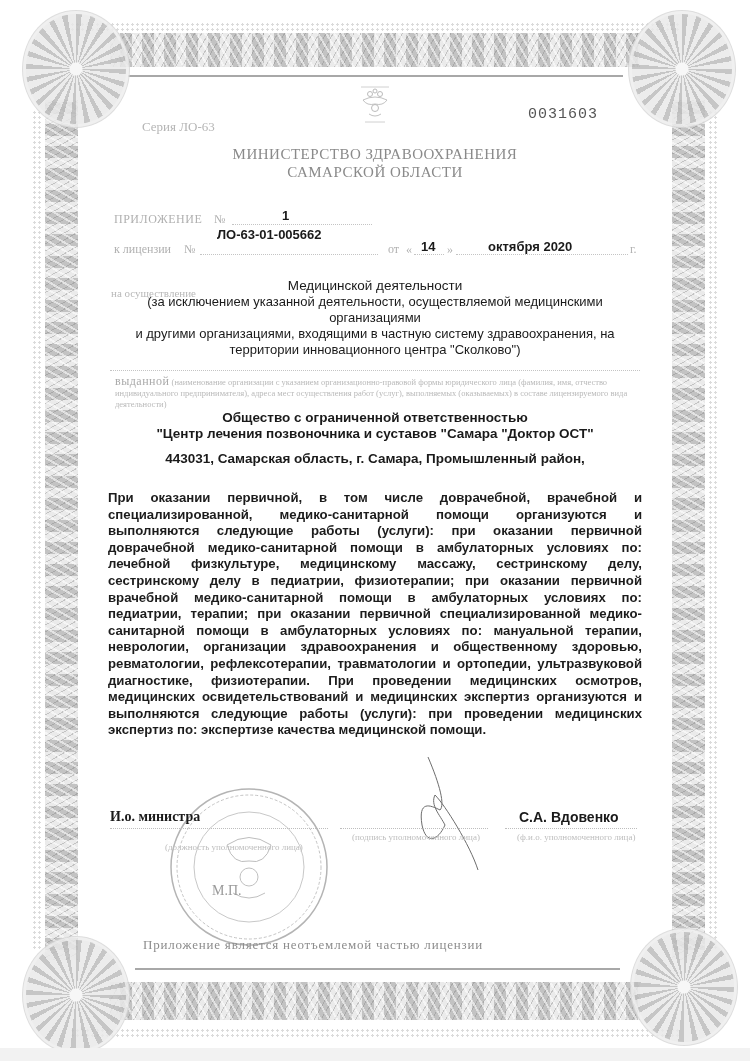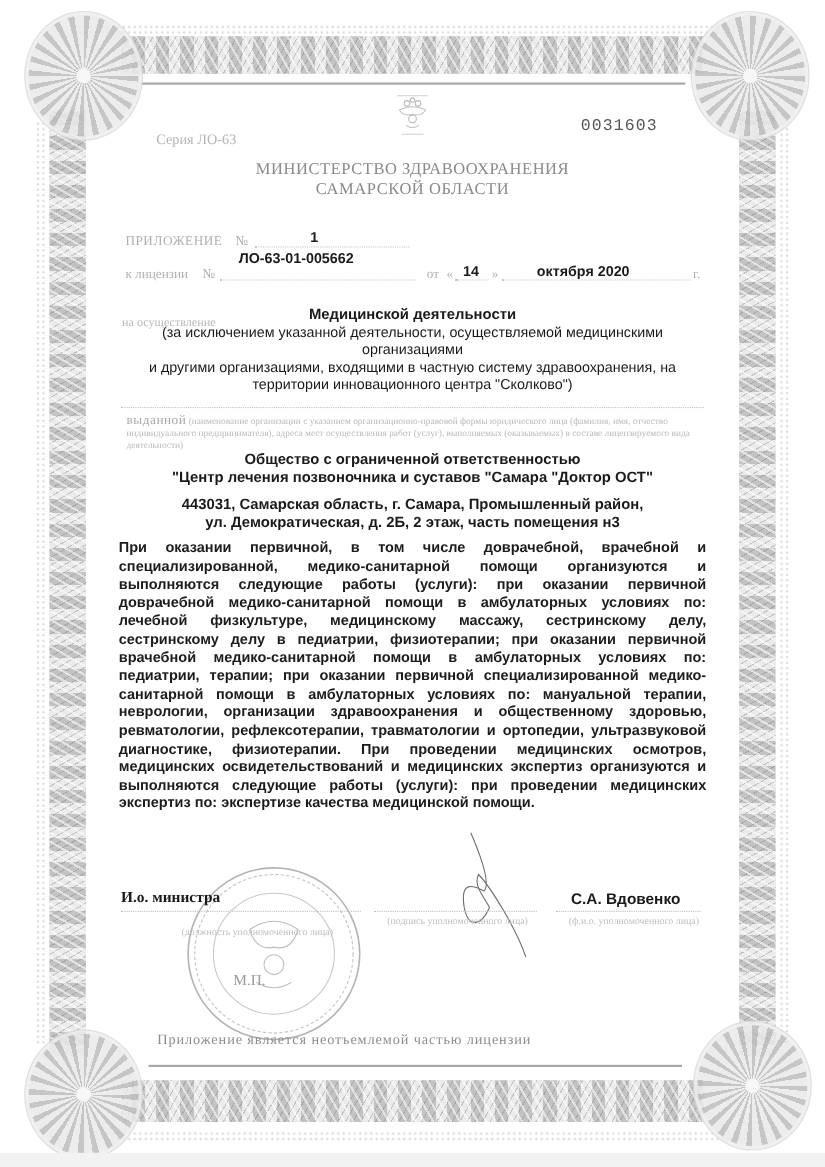--- a/index.html
+++ b/index.html
@@ -42,21 +42,21 @@
   .serial-number { position: absolute; left: 528px; top: 106px; font-family: "Liberation Mono", monospace; font-size: 15px; color: #555; letter-spacing: 1px; }
   .ministry { position: absolute; left: 0; width: 750px; text-align: center; font-family: "Liberation Serif", serif; font-size: 15px; color: #8a8a8a; letter-spacing: 0.5px; }
 
   .field-row { position: absolute; font-family: "Liberation Serif", serif; font-size: 12px; color: #b0b0b0; }
   .underline { position: absolute; border-bottom: 1px dotted #c4c4c4; }
   .val { position: absolute; font-weight: bold; font-size: 13px; color: #1a1a1a; }
 
   .small-caption { position: absolute; font-family: "Liberation Serif", serif; font-size: 11px; color: #b8b8b8; }
 
   .center-block { position: absolute; left: 100px; width: 550px; text-align: center; }
-  .activity-title { font-weight: bold; font-size: 13.5px; }
+  .activity-title { font-weight: normal; font-size: 13.5px; }
   .activity-desc { font-size: 13px; line-height: 16px; }
 
   .issued-note { position: absolute; left: 115px; top: 376px; width: 525px; font-family: "Liberation Serif", serif; font-size: 8.5px; line-height: 11px; color: #b9b9b9; }
   .issued-note .big { font-size: 12px; letter-spacing: 0.5px; color: #a9a9a9; }
 
   .org-block { position: absolute; left: 100px; top: 410px; width: 550px; text-align: center; font-weight: bold; font-size: 13.5px; line-height: 16px; }
   .addr-block { position: absolute; left: 100px; top: 451px; width: 550px; text-align: center; font-weight: bold; font-size: 13.5px; line-height: 16px; }
 
   .body-text { position: absolute; left: 108px; top: 490px; width: 534px; font-weight: bold; font-size: 13.2px; line-height: 16.6px; text-align: justify; color: #1c1c1c; }
 
@@ -147,21 +147,20 @@
     <span class="big">выданной</span>
     <span>(наименование организации с указанием организационно-правовой формы юридического лица (фамилия, имя, отчество индивидуального предпринимателя), адреса мест осуществления работ (услуг), выполняемых (оказываемых) в составе лицензируемого вида деятельности)</span>
   </div>
 
   <div class="org-block">
     <div>Общество с ограниченной ответственностью</div>
     <div>"Центр лечения позвоночника и суставов "Самара "Доктор ОСТ"</div>
   </div>
   <div class="addr-block">
     <div>443031, Самарская область, г. Самара, Промышленный район,</div>
-    <div>ул. Демократическая, д. 2Б, 2 этаж, часть помещения н3</div>
   </div>
 
   <div class="body-text">При оказании первичной, в том числе доврачебной, врачебной и специализированной, медико-санитарной помощи организуются и выполняются следующие работы (услуги): при оказании первичной доврачебной медико-санитарной помощи в амбулаторных условиях по: лечебной физкультуре, медицинскому массажу, сестринскому делу, сестринскому делу в педиатрии, физиотерапии; при оказании первичной врачебной медико-санитарной помощи в амбулаторных условиях по: педиатрии, терапии; при оказании первичной специализированной медико-санитарной помощи в амбулаторных условиях по: мануальной терапии, неврологии, организации здравоохранения и общественному здоровью, ревматологии, рефлексотерапии, травматологии и ортопедии, ультразвуковой диагностике, физиотерапии. При проведении медицинских осмотров, медицинских освидетельствований и медицинских экспертиз организуются и выполняются следующие работы (услуги): при проведении медицинских экспертиз по: экспертизе качества медицинской помощи.</div>
 
   <svg class="seal" viewBox="0 0 165 165">
     <circle cx="82" cy="82" r="78" fill="none" stroke="#b4b4b4" stroke-width="1.5"></circle>
     <circle cx="82" cy="82" r="72" fill="none" stroke="#c4c4c4" stroke-width="1" stroke-dasharray="3 2"></circle>
     <circle cx="82" cy="82" r="55" fill="none" stroke="#c8c8c8" stroke-width="1"></circle>
     <path d="M60 60 Q82 45 104 60 Q98 80 82 76 Q66 80 60 60 Z" fill="none" stroke="#bdbdbd"></path>
     <circle cx="82" cy="92" r="9" fill="none" stroke="#c0c0c0"></circle>

